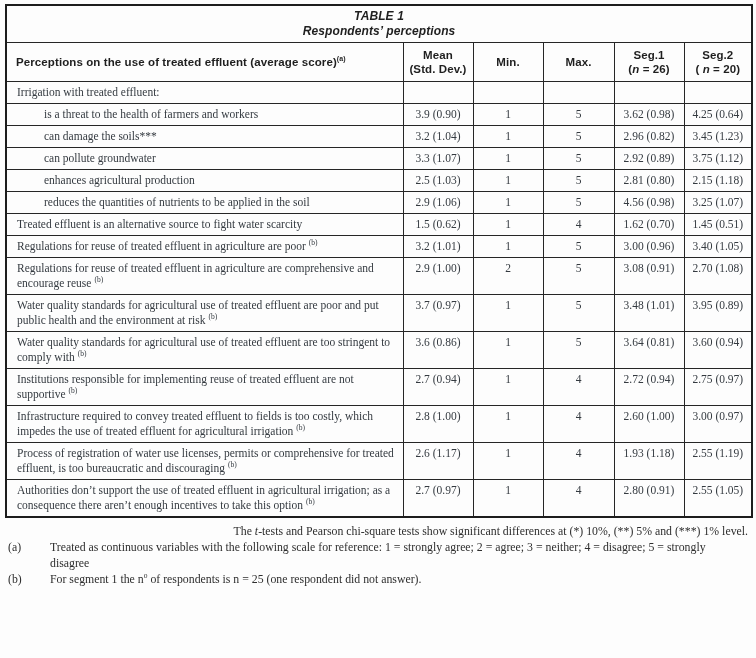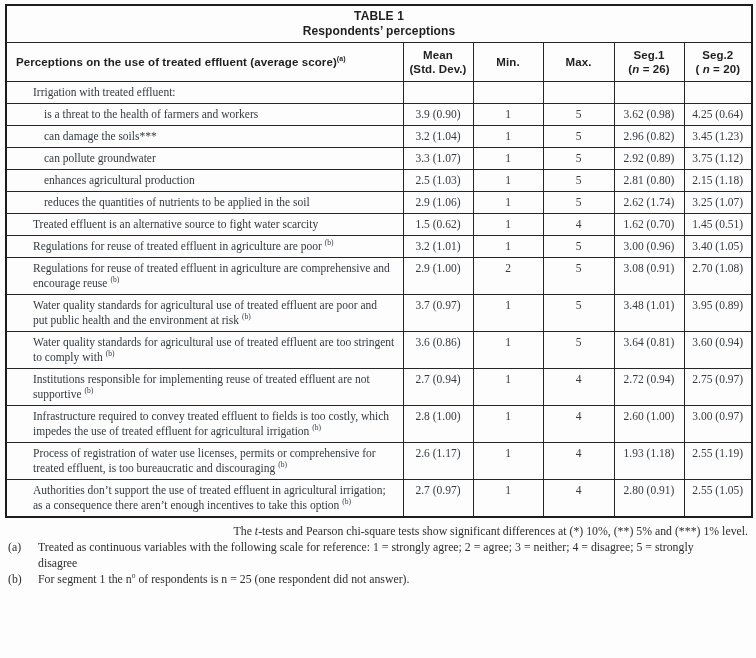--- a/index.html
+++ b/index.html
@@ -11,47 +11,47 @@
   }
   table.main-table {
     border-collapse:collapse; table-layout:fixed; width:746px;
     border:2px solid #1d1d1d;
   }
   .main-table th, .main-table td { border:1.3px solid #262626; }
 
   .title-cell {
     text-align:center; font-family:"Liberation Sans", sans-serif;
     font-weight:bold; font-size:12px; line-height:15px;
-    padding:3px 0 3px 0; color:#1f1f1f; letter-spacing:0.1px;
+    padding:3px 0 3px 0; color:#1f1f1f; letter-spacing:0.1px;font-style:italic;
   }
   tr.col-head th {
     font-family:"Liberation Sans", sans-serif; font-weight:bold;
     font-size:11.5px; line-height:14px; color:#1f1f1f;
     padding:5px 2px; text-align:center; vertical-align:middle;
     letter-spacing:0.1px;
   }
   tr.col-head th.label-head { text-align:left; padding-left:9px; }
   .head-sup { font-size:7px; vertical-align:super; line-height:0; }
   .n-it { font-style:italic; }
 
   tbody td {
     font-size:11.5px; line-height:15px; vertical-align:top;
     padding:3px 2px; text-align:center; color:#343a40; height:15px;
   }
-  tbody td.lab { text-align:left; padding-left:26px; padding-right:8px; }
+  tbody td.lab { text-align:left; padding-left:10px; padding-right:8px; }
   tbody td.lab.ind { padding-left:37px; }
   sup.b-sup { font-size:7.5px; line-height:0; vertical-align:super; margin-left:3px; }
 
   .notes {
     margin-top:5px; padding:0 3px;
     font-size:11.8px; line-height:16px; color:#2e2e2e;
   }
   .note-row { display:flex; }
   .note-tag { width:30px; flex:none; }
-  .note-text { flex:1; max-width:696px; }
+  .note-text { flex:1; max-width:696px;margin-left:12px; }
   .note-plain { display:block;text-align:right; }
   .it { font-style:italic; }
   sup.o-sup { font-size:7.5px; line-height:0; vertical-align:super; }
 </style>
 </head>
 <body>
 
 <div class="page">
 
   <table class="main-table">
@@ -127,21 +127,21 @@
           <td class="val">1</td>
           <td class="val">5</td>
           <td class="val">2.81 (0.80)</td>
           <td class="val">2.15 (1.18)</td>
         </tr>
         <tr>
           <td class="lab ind"><span>reduces the quantities of nutrients to be applied in the soil</span></td>
           <td class="val">2.9 (1.06)</td>
           <td class="val">1</td>
           <td class="val">5</td>
-          <td class="val">2.62 (1.74)</td>
+          <td class="val">4.56 (0.98)</td>
           <td class="val">3.25 (1.07)</td>
         </tr>
         <tr>
           <td class="lab"><span>Treated effluent is an alternative source to fight water scarcity</span></td>
           <td class="val">1.5 (0.62)</td>
           <td class="val">1</td>
           <td class="val">4</td>
           <td class="val">1.62 (0.70)</td>
           <td class="val">1.45 (0.51)</td>
         </tr>

